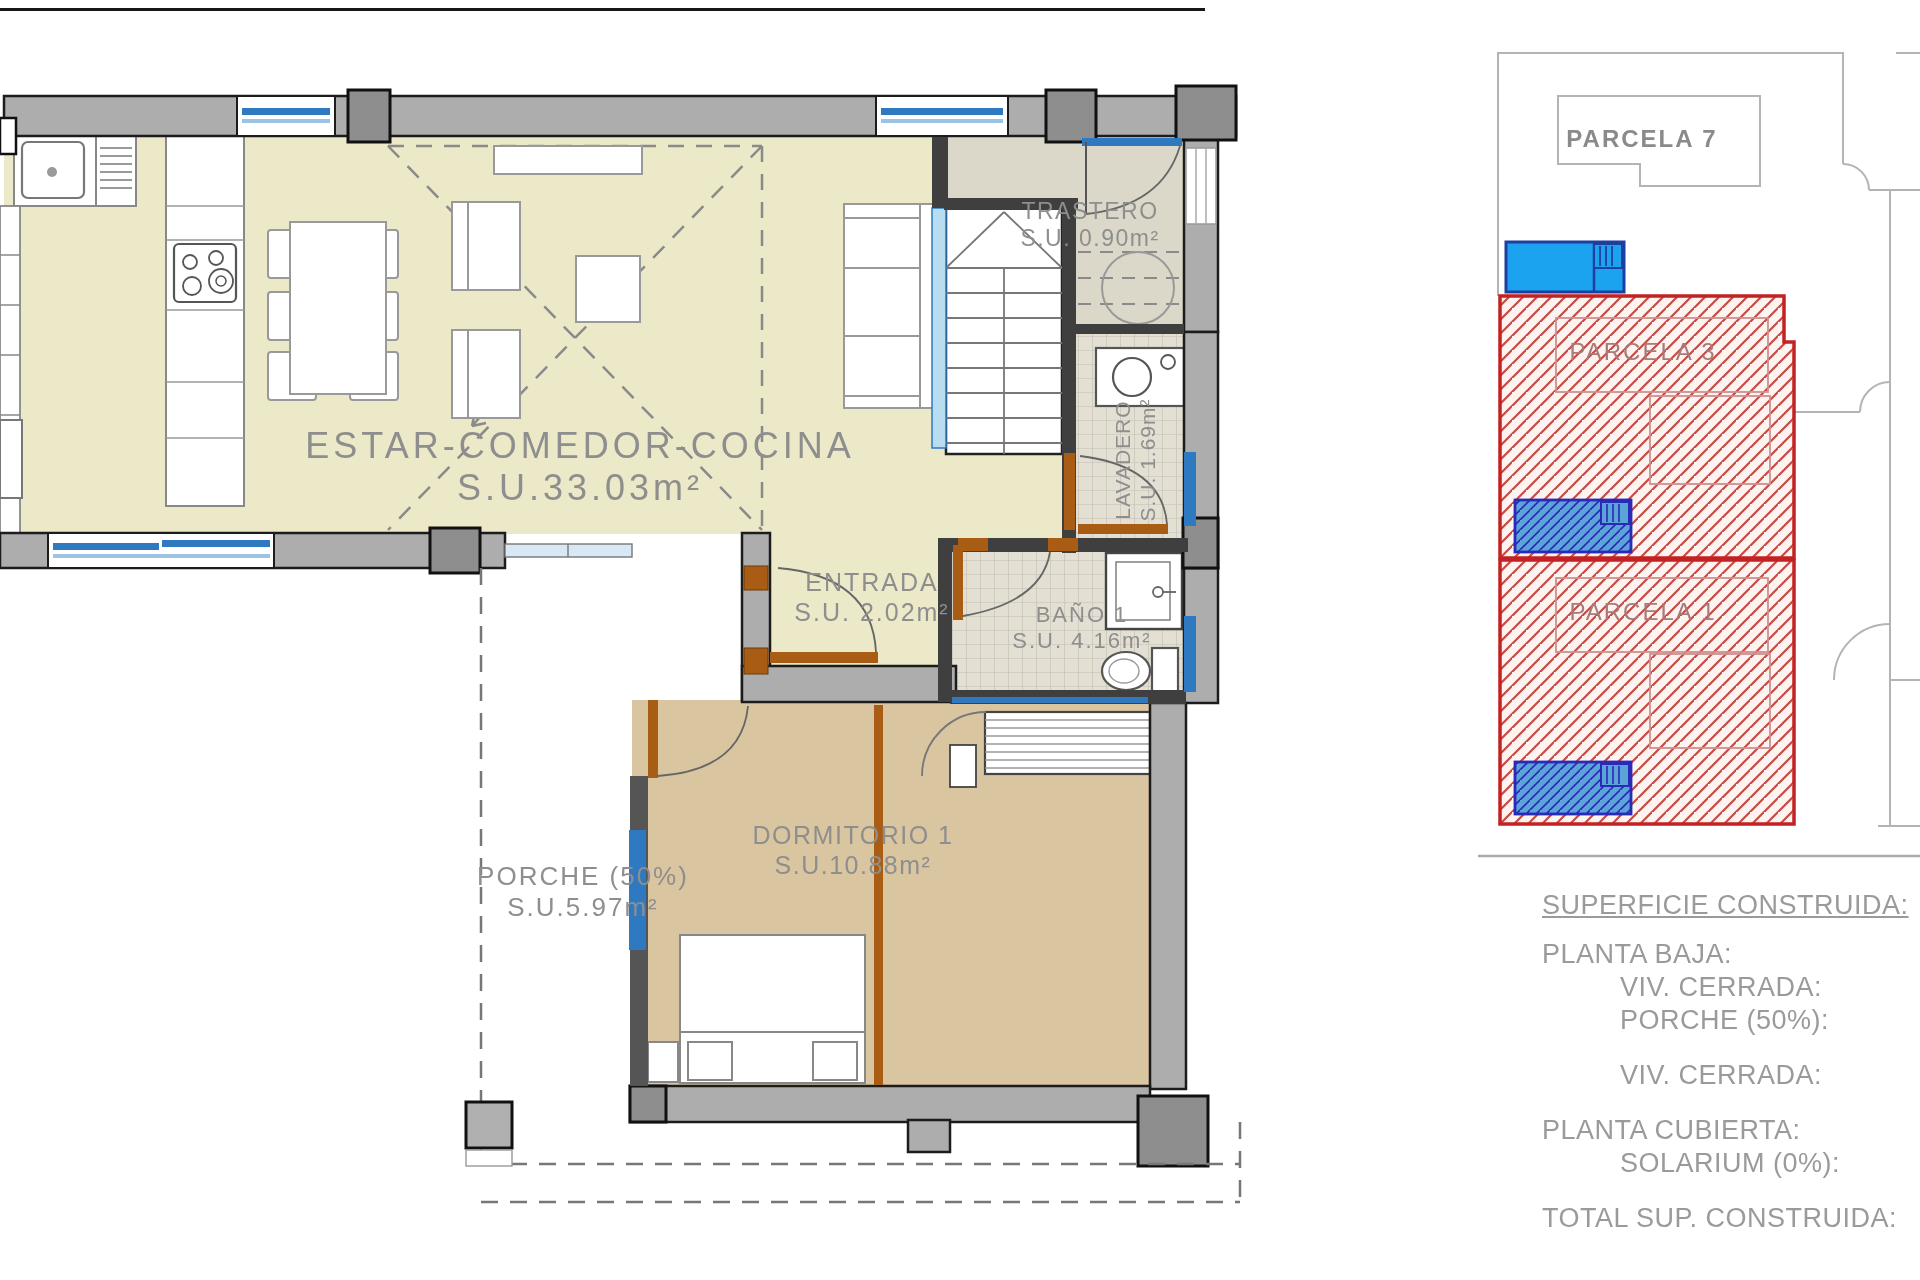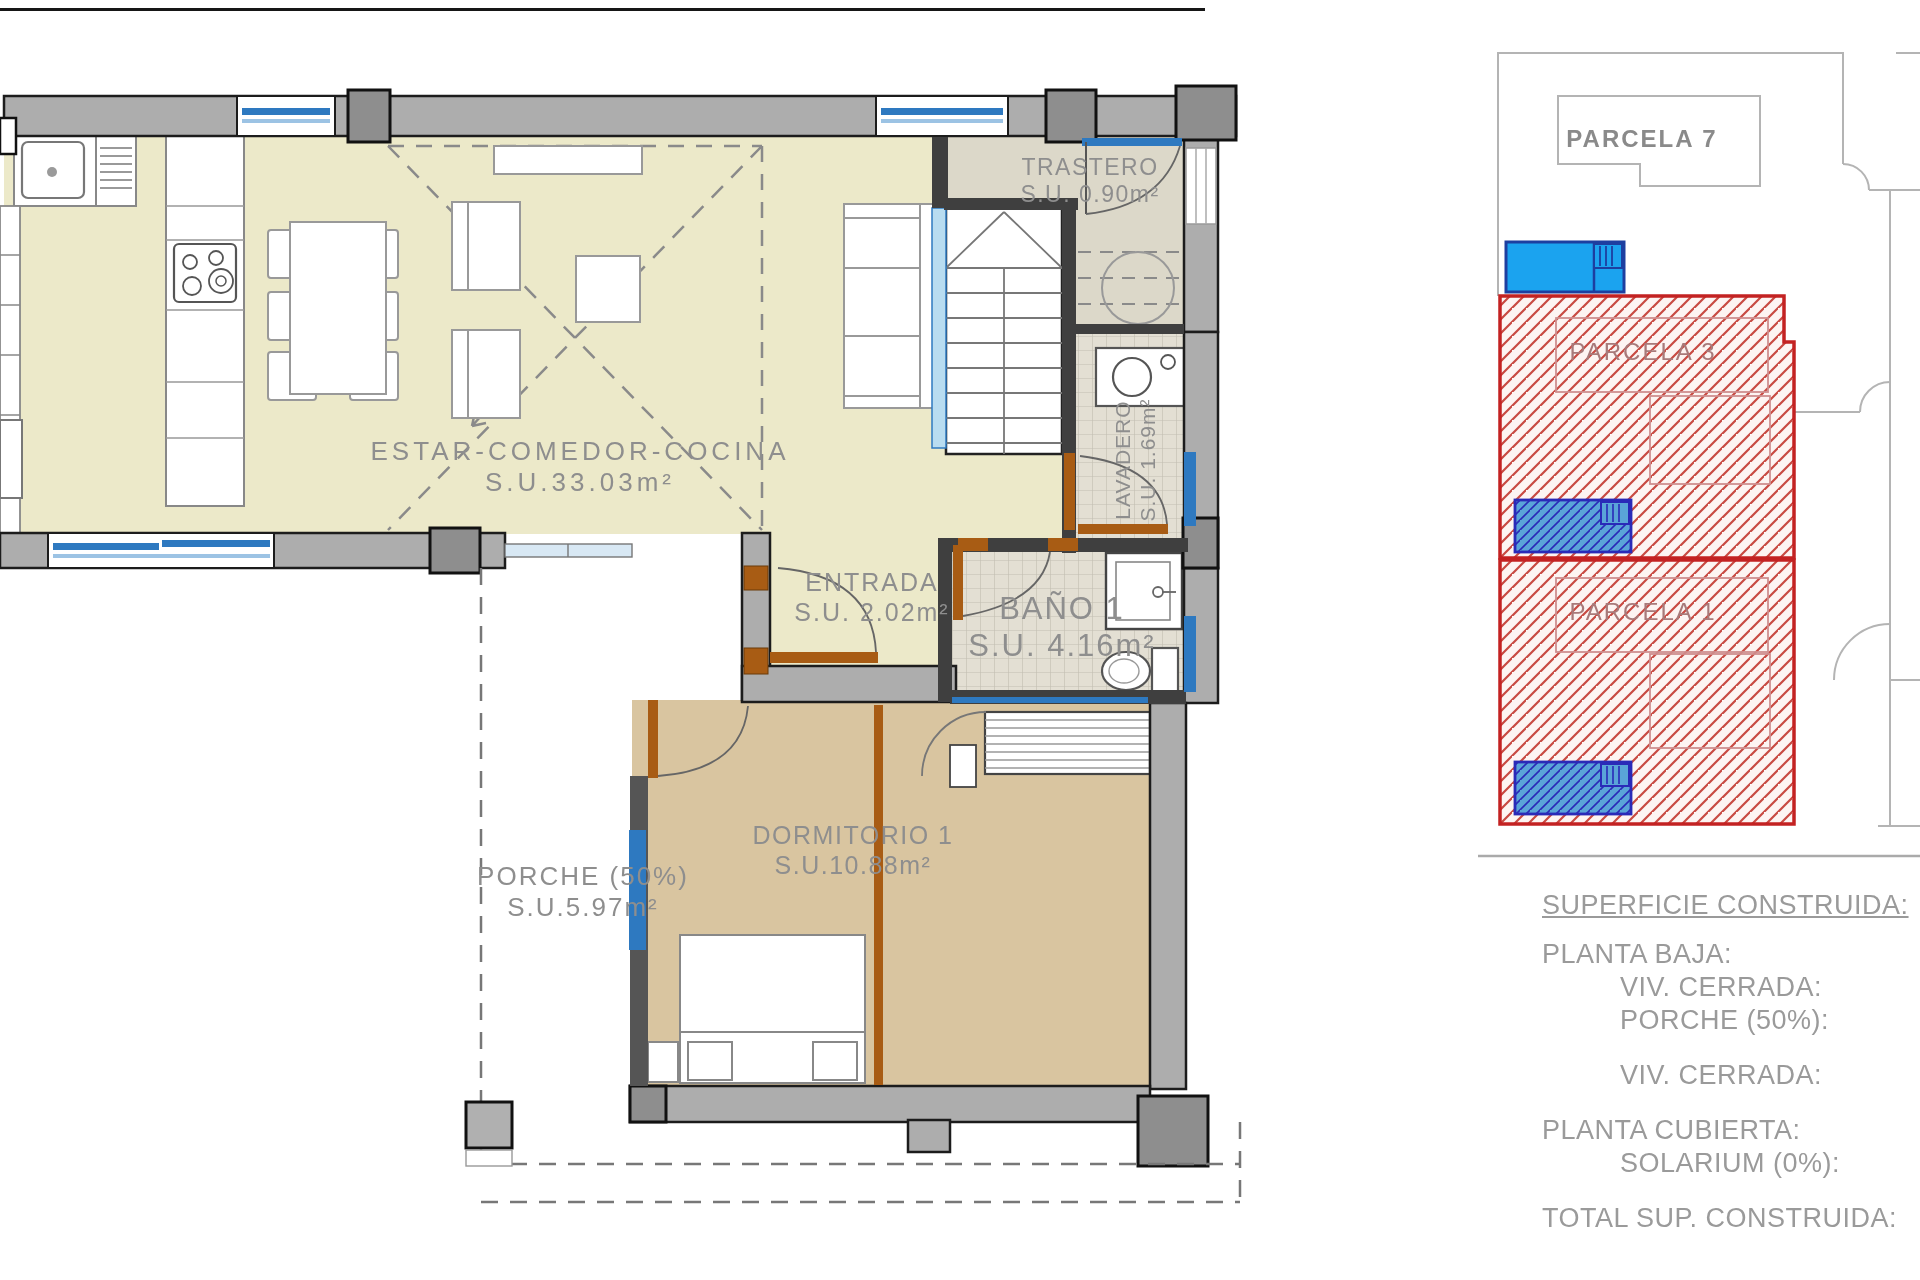--- a/index.html
+++ b/index.html
@@ -3,25 +3,25 @@
 <meta charset="utf-8">
 <style>
   html,body{margin:0;padding:0;background:#fff;}
   .canvas{position:relative;width:1920px;height:1280px;background:#ffffff;overflow:hidden;
           font-family:"Liberation Sans",sans-serif;}
   svg{position:absolute;left:0;top:0;}
   .lbl{position:absolute;transform:translate(-50%,-50%);text-align:center;
        color:#8e8e8e;line-height:1.18;white-space:nowrap;}
   .lbl .nm{display:block;}
   .lbl .ar{display:block;}
-  .lbl-estar{font-size:26px;letter-spacing:4px;}
-  .lbl-trastero{font-size:23px;letter-spacing:1.5px;}
+  .lbl-estar{font-size:36px;letter-spacing:4px;}
+  .lbl-trastero{font-size:23px;letter-spacing:1.5px;margin-top:44px;}
   .lbl-lavadero{font-size:21px;letter-spacing:1px;transform:translate(-50%,-50%) rotate(-90deg);}
   .lbl-entrada{font-size:25px;letter-spacing:2px;}
-  .lbl-bano{font-size:31px;letter-spacing:2px;}
+  .lbl-bano{font-size:22px;letter-spacing:2px;margin-left:20px;}
   .lbl-dormitorio{font-size:25px;letter-spacing:1.5px;}
   .lbl-porche{font-size:26px;letter-spacing:2px;}
   .lbl-parcela7{font-size:24px;letter-spacing:2px;color:#8a8a8a;font-weight:bold;}
   .lbl-parcela-red{font-size:24px;letter-spacing:2px;color:#a87a7a;}
   .legend{position:absolute;left:1542px;top:892px;width:378px;color:#9a9a9a;
           font-size:27px;letter-spacing:0.5px;line-height:27px;}
   .legend .title{text-decoration:underline;margin-bottom:22px;}
   .legend .section{margin-bottom:28px;}
   .legend .item{padding-left:78px;margin-top:6px;}
   .legend .total{}

